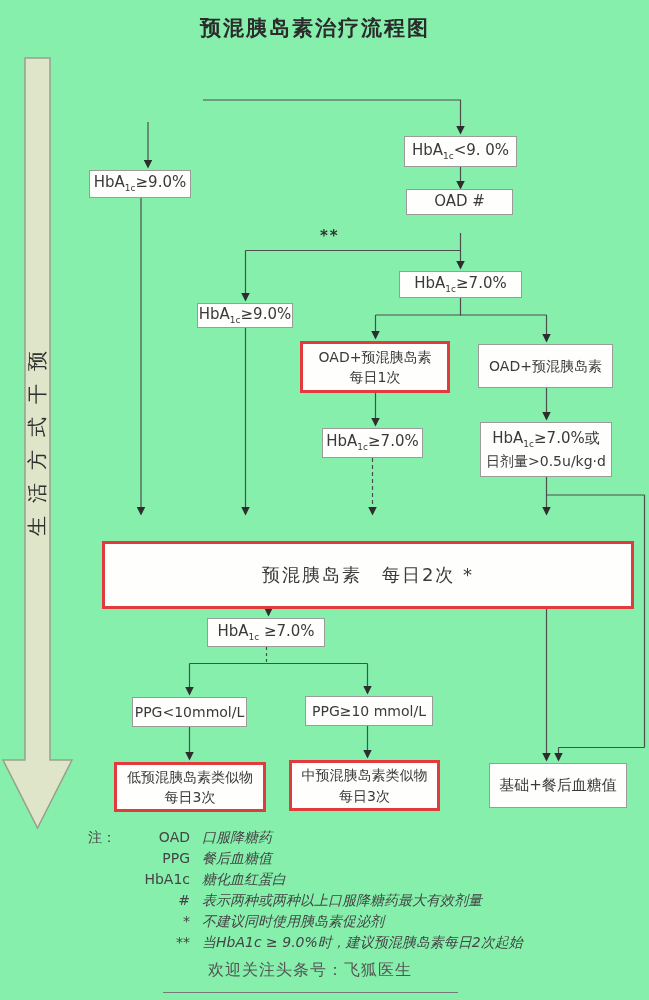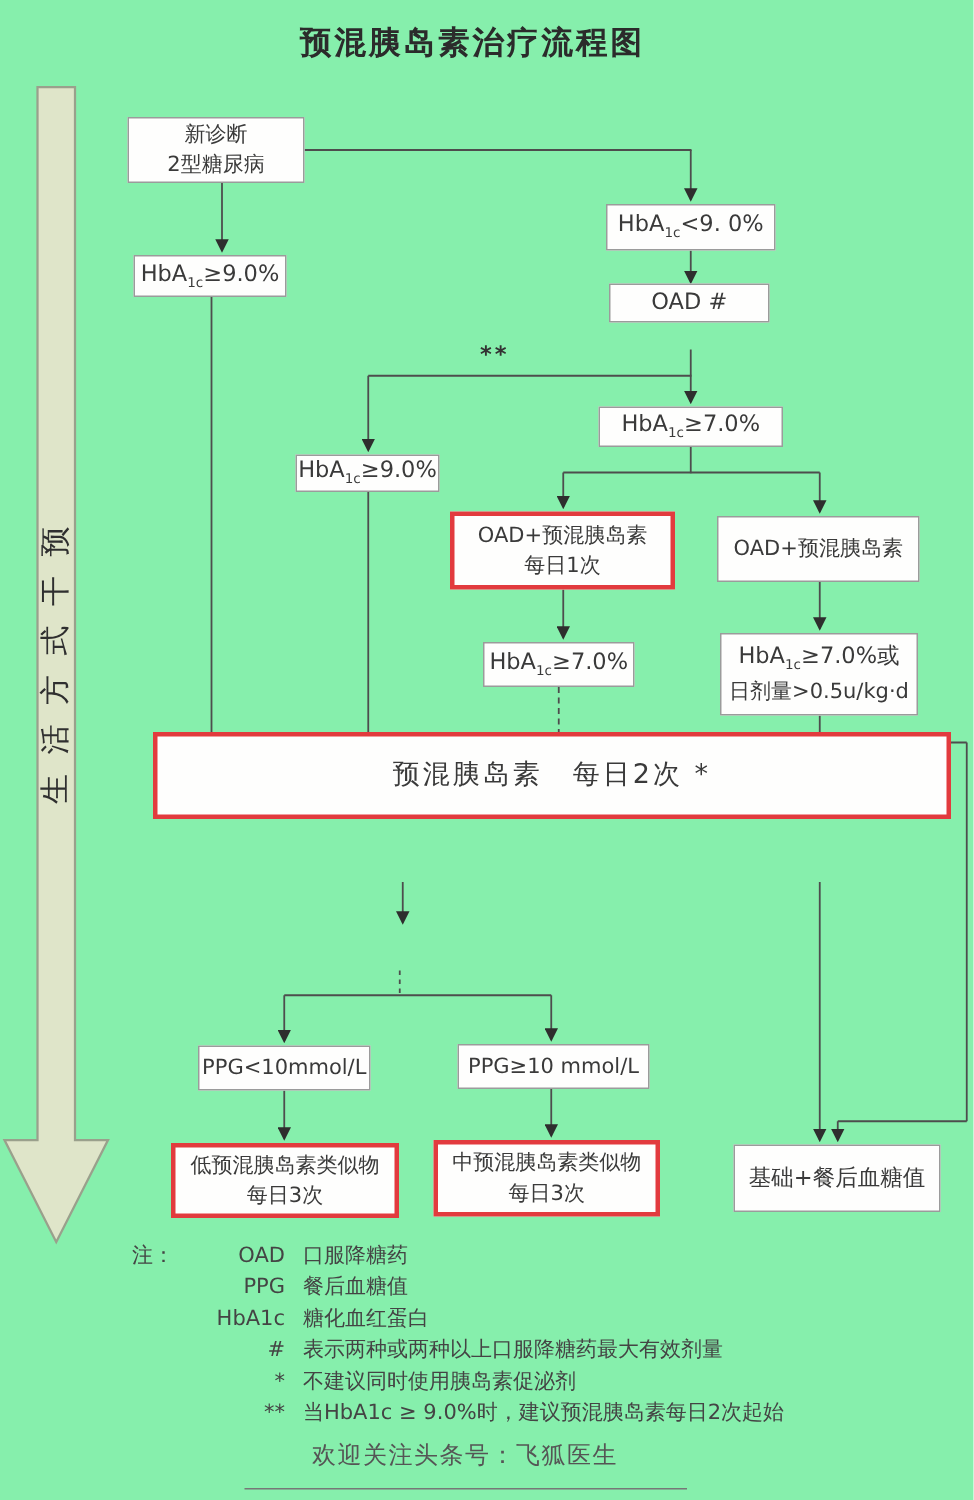--- a/index.html
+++ b/index.html
@@ -30,21 +30,21 @@
   .f15 { font-size:15px; }
   .big { font-size:18px; letter-spacing:2px; }
   .star2 {
     position:absolute; left:320px; top:227px; font-size:15px; font-weight:bold;
     letter-spacing:2px; color:#333333;
   }
   .notes { position:absolute; left:88px; top:827px; width:470px; font-size:14px; color:#444444; }
   .notes .row { display:flex; line-height:21px; }
   .n-prefix { width:46px; }
   .n-term { width:56px; text-align:right; margin-right:12px; white-space:nowrap; }
-  .n-def { flex:1; white-space:nowrap; }
+  .n-def { flex:1; white-space:nowrap;font-style:italic; }
   .footer-text {
     position:absolute; left:150px; top:960px; width:320px; text-align:center;
     font-size:16px; letter-spacing:1px; color:#555555;
   }
   .footer-line { position:absolute; left:163px; top:992px; width:295px; height:1px; background:#777777; }
 </style>
 </head>
 <body>
 
 <div class="canvas">
@@ -88,24 +88,20 @@
       <line x1="189.5" y1="663.5" x2="189.5" y2="694" marker-end="url(#arrowhead)"></line>
       <line x1="367.5" y1="663.5" x2="367.5" y2="693" marker-end="url(#arrowhead)"></line>
       <line x1="189.5" y1="727" x2="189.5" y2="759" marker-end="url(#arrowhead)"></line>
       <line x1="367.5" y1="726" x2="367.5" y2="757" marker-end="url(#arrowhead)"></line>
       <line x1="546.5" y1="588" x2="546.5" y2="760" marker-end="url(#arrowhead)"></line>
     </g>
   </svg>
 
   <div class="sidebar-label">生活方式干预</div>
 
-  <div class="node" style="left:85px;top:78px;width:118px;height:44px">
-    <span>新诊断</span>
-    <span>2型糖尿病</span>
-  </div>
 
   <div class="node" style="left:89px;top:170px;width:102px;height:28px">
     <span class="hb"><span>HbA</span><sub>1c</sub><span>≥9.0%</span></span>
   </div>
 
   <div class="node" style="left:404px;top:136px;width:113px;height:31px">
     <span class="hb"><span>HbA</span><sub>1c</sub><span>&lt;9. 0%</span></span>
   </div>
 
   <div class="node f15" style="left:406px;top:189px;width:107px;height:26px">
@@ -131,24 +127,27 @@
 
   <div class="node" style="left:322px;top:428px;width:101px;height:30px">
     <span class="hb"><span>HbA</span><sub>1c</sub><span>≥7.0%</span></span>
   </div>
 
   <div class="node" style="left:480px;top:422px;width:132px;height:55px">
     <span class="hb"><span>HbA</span><sub>1c</sub><span>≥7.0%或</span></span>
     <span>日剂量&gt;0.5u/kg·d</span>
   </div>
 
-  <div class="node red big" style="left:102px;top:488px;width:532px;height:58px">
+  <div class="node red big" style="left:102px;top:541px;width:532px;height:68px">
     <span>预混胰岛素　每日2次 *</span>
   </div>
 
+  <div class="node" style="left:207px;top:618px;width:118px;height:29px">
+    <span class="hb"><span>HbA</span><sub>1c</sub><span> ≥7.0%</span></span>
+  </div>
 
   <div class="node" style="left:132px;top:697px;width:115px;height:30px">
     <span>PPG&lt;10mmol/L</span>
   </div>
 
   <div class="node" style="left:305px;top:696px;width:128px;height:30px">
     <span>PPG≥10 mmol/L</span>
   </div>
 
   <div class="node red" style="left:114px;top:762px;width:152px;height:50px">

